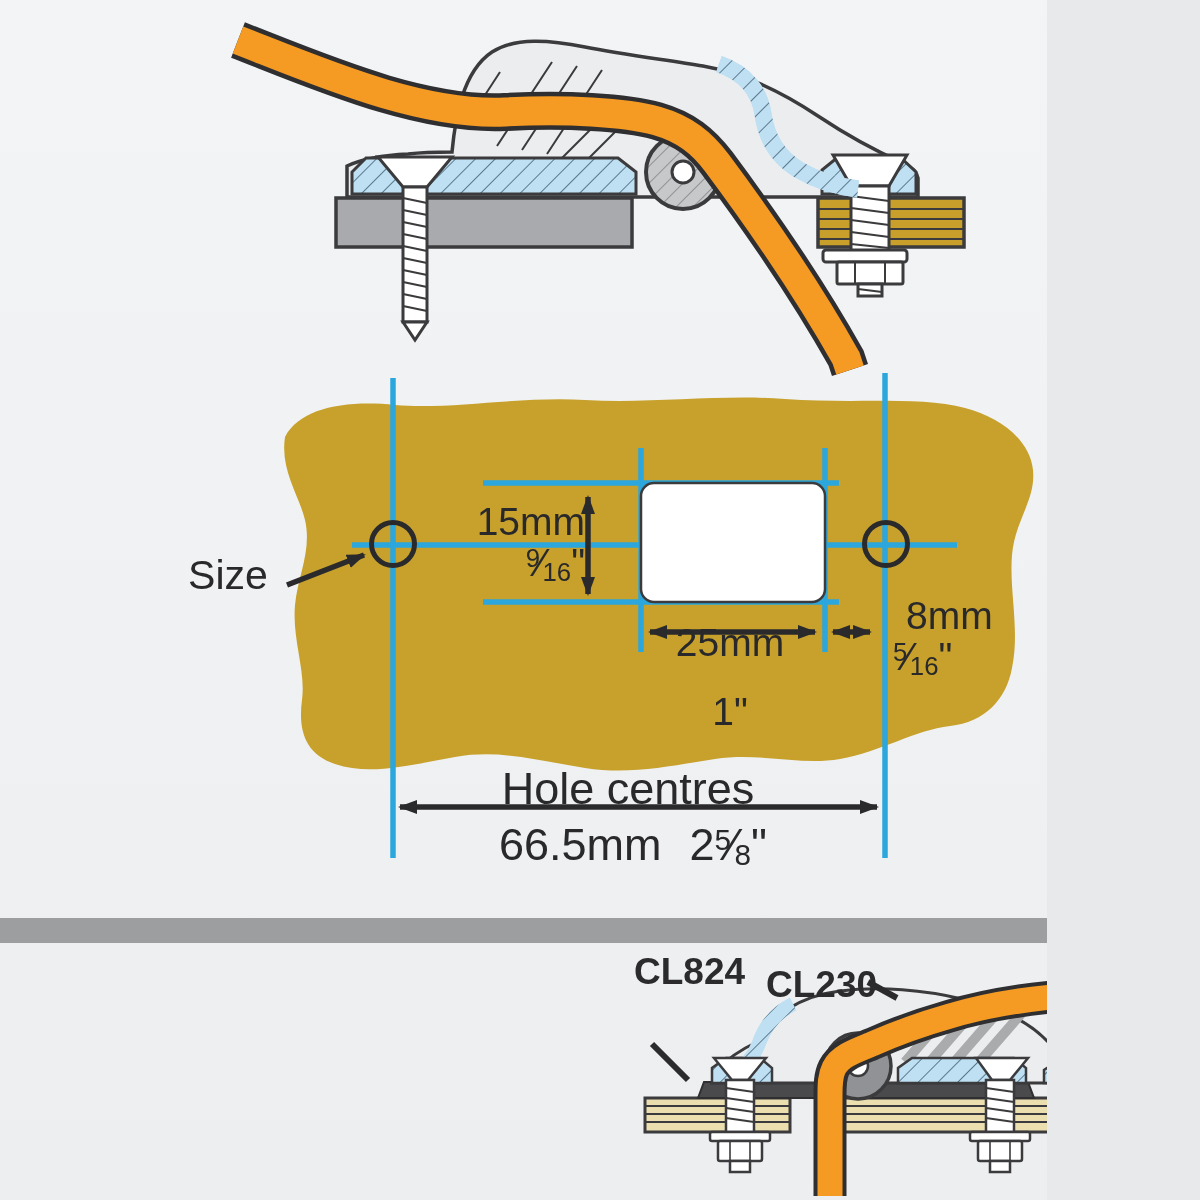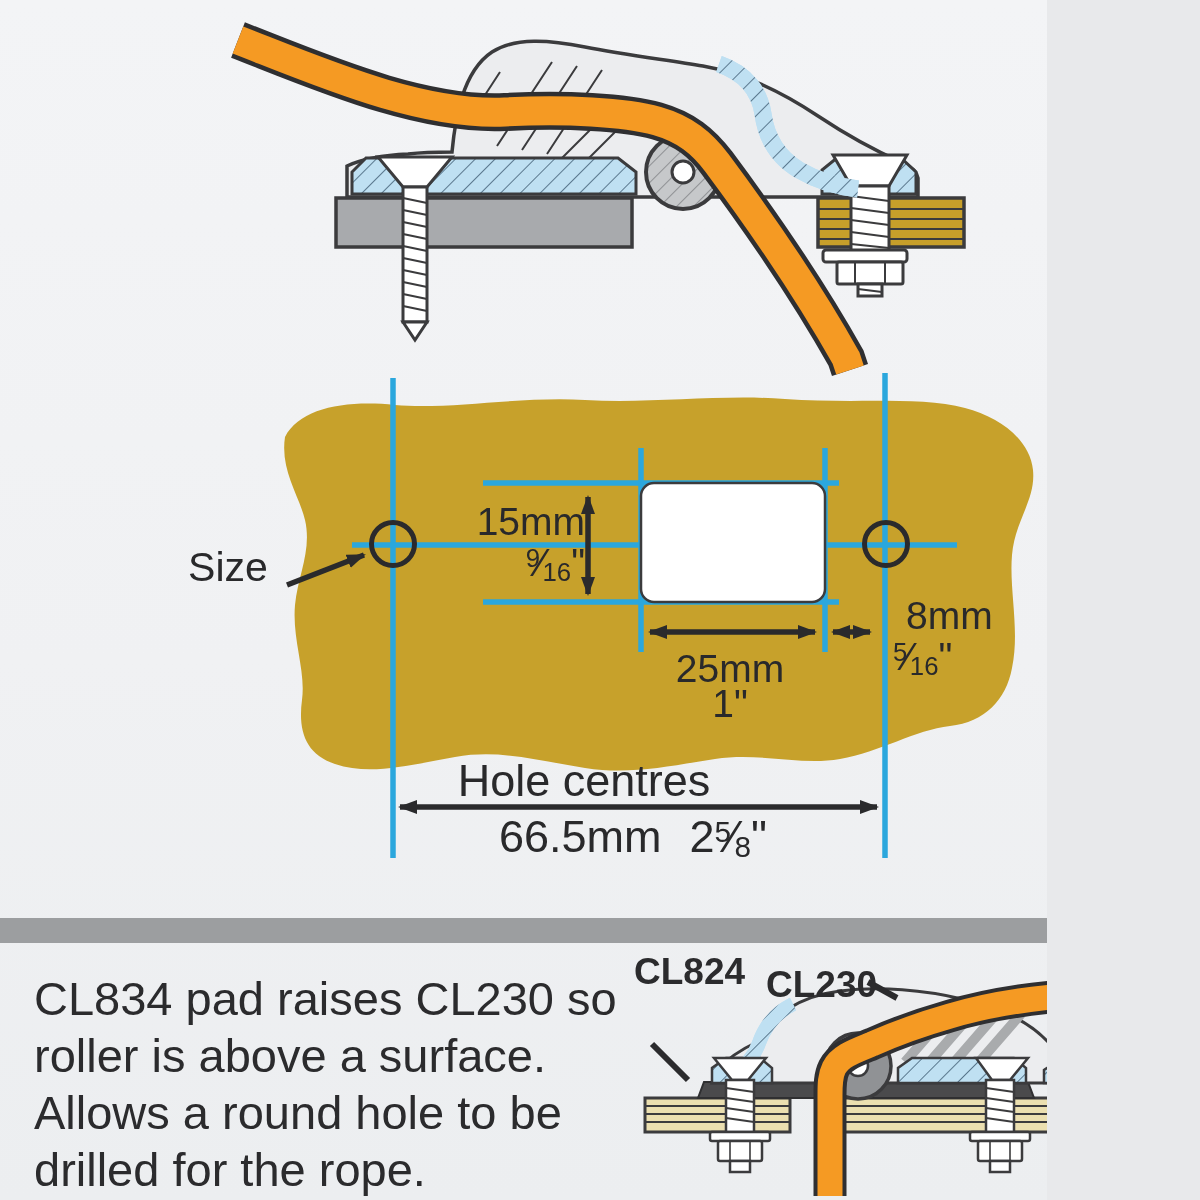--- a/index.html
+++ b/index.html
@@ -8,21 +8,21 @@
     background:linear-gradient(180deg,#f3f4f6 0%,#f0f1f3 55%,#eceef0 100%);
     font-family:"Liberation Sans",sans-serif;
   }
   svg{position:absolute;left:0;top:0;}
   .lbl{
     position:absolute;color:#29292b;white-space:nowrap;line-height:1.0;
     font-family:"Liberation Sans",sans-serif;
   }
   .dim{font-size:39px;}
   .big{font-size:45px;}
-  .ctr{transform:translateX(-50%);text-align:center;}
+  .ctr{transform:translateX(-50%);text-align:center;margin-top:8px;}
   .rgt{transform:translateX(-100%);text-align:right;}
   .frac sup{font-size:.66em;vertical-align:.34em;}
   .frac sub{font-size:.66em;vertical-align:-.18em;}
   .frac .sl{font-size:1em;margin:0 -2px;}
   .sizeNote{font-size:41px;line-height:38px;}
   .footerTxt{font-size:47px;line-height:57px;color:#2b2b2d;}
   .clLbl{font-size:37px;font-weight:bold;color:#2b2b2d;}
   .gapS{display:inline-block;width:28px;}
 </style>
 </head>
@@ -176,36 +176,30 @@
     </g>
 
     <line x1="868" y1="982" x2="897" y2="998" stroke="#2b2b2d" stroke-width="6"></line>
     <line x1="652" y1="1044" x2="688" y2="1080" stroke="#2b2b2d" stroke-width="6"></line>
   </g>
 </svg>
 
 <div class="lbl dim rgt" style="left:585px;top:502px;">15mm</div>
 <div class="lbl dim rgt frac" style="left:585px;top:543px;"><sup>9</sup><span class="sl">⁄</span><sub>16</sub><span>"</span></div>
 
-<div class="lbl dim ctr" style="left:730px;top:649px;">25mm</div>
+<div class="lbl dim ctr" style="left:730px;top:615px;">25mm</div>
 <div class="lbl dim ctr" style="left:730px;top:684px;">1"</div>
 
 <div class="lbl dim" style="left:906px;top:596px;">8mm</div>
 <div class="lbl dim frac" style="left:893px;top:637px;"><sup>5</sup><span class="sl">⁄</span><sub>16</sub><span>"</span></div>
 
-<div class="lbl big ctr" style="left:584px;top:758px;">Hole centres</div>
+<div class="lbl big ctr" style="left:628px;top:758px;">Hole centres</div>
 <div class="lbl big ctr" style="left:633px;top:814px;"><span>66.5mm</span><span class="gapS"></span><span class="frac"><span>2</span><sup>5</sup><span class="sl">⁄</span><sub>8</sub><span>"</span></span></div>
 
 <div class="lbl sizeNote ctr" style="left:228px;top:548px;">
   <div>Size</div>
 </div>
 
-<div class="lbl footerTxt" style="left:34px;top:970px;">
-  <div>CL834 pad raises CL230 so</div>
-  <div>roller is above a surface.</div>
-  <div>Allows a round hole to be</div>
-  <div>drilled for the rope.</div>
-</div>
 
 <div class="lbl clLbl" style="left:766px;top:966px;">CL230</div>
 <div class="lbl clLbl" style="left:634px;top:953px;">CL824</div>
 
 </div>
 
 </body></html>

